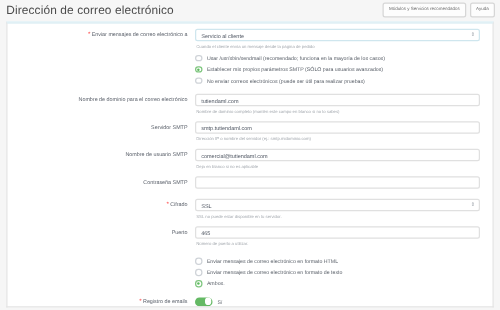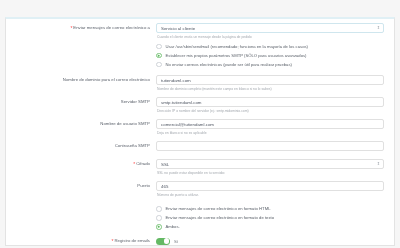--- a/index.html
+++ b/index.html
@@ -220,20 +220,27 @@
   }
 
   .sp-1 { height: 4px; }
   .sp-2 { height: 6px; }
 </style>
 </head>
 <body>
 
 <div class="page">
 
+  <div class="page-header">
+    <div class="page-title">Dirección de correo electrónico</div>
+    <div class="header-actions">
+      <button class="hdr-btn">Módulos y Servicios recomendados</button>
+      <button class="hdr-btn">Ayuda</button>
+    </div>
+  </div>
 
   <div class="card">
 
     <div class="form-row">
       <div class="label-col">
         <span class="req">*</span><span>Enviar mensajes de correo electrónico a</span>
       </div>
       <div class="field-col">
         <div class="select-wrap">
           <input class="input focused" readonly="" value="Servicio al cliente" style="">

